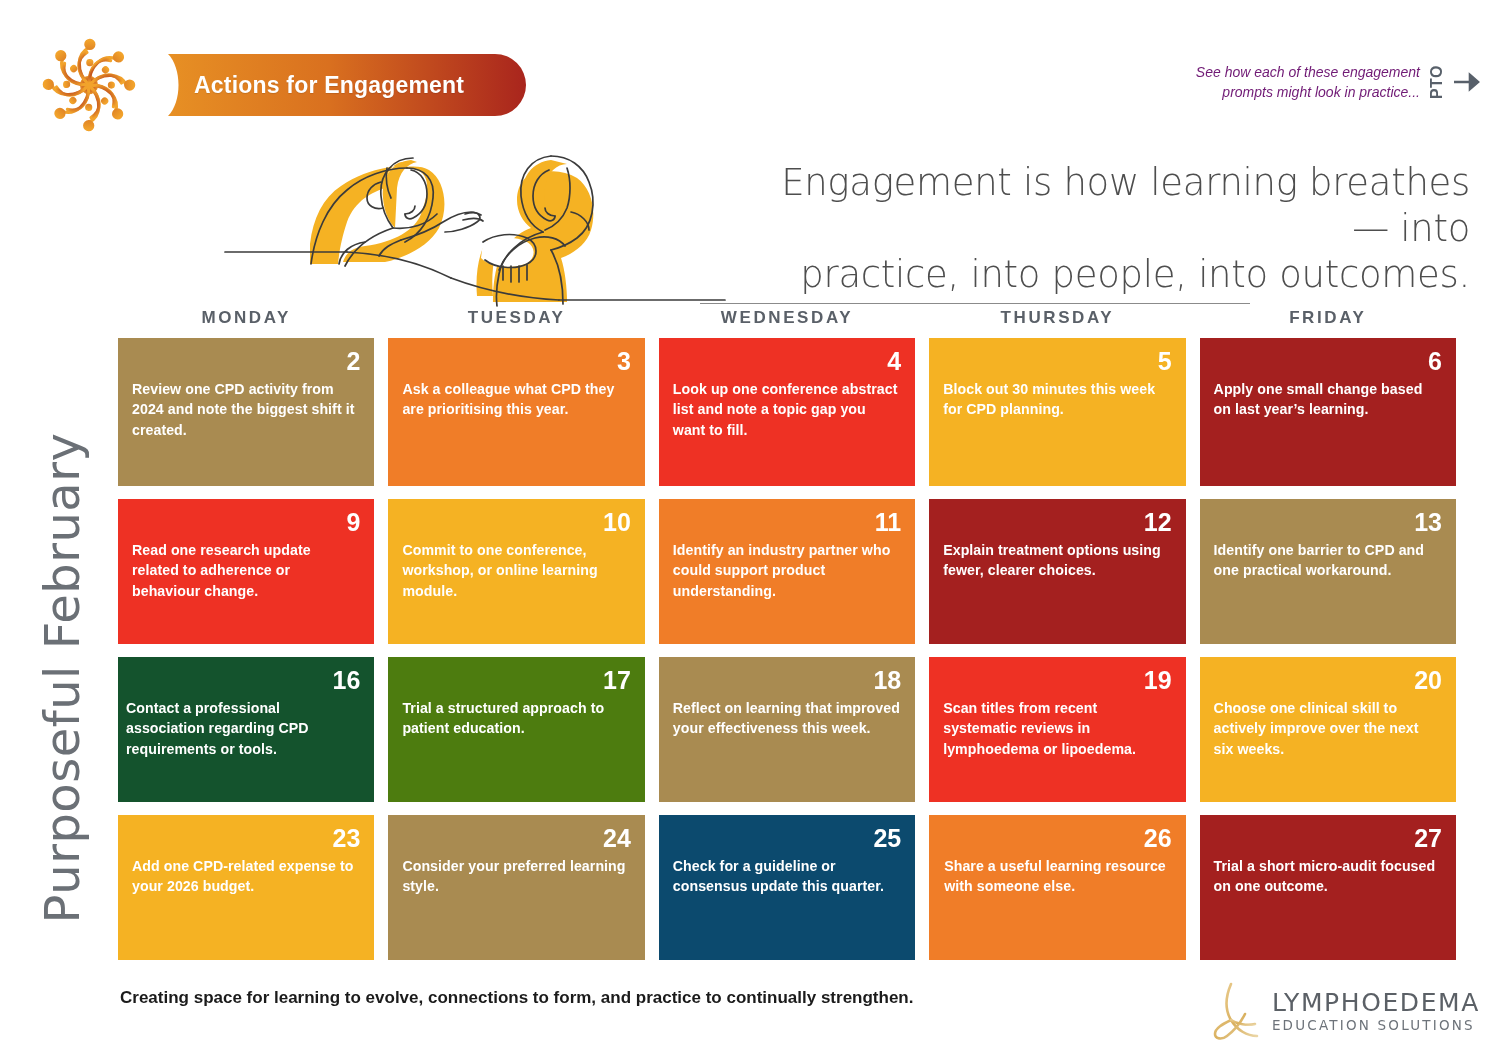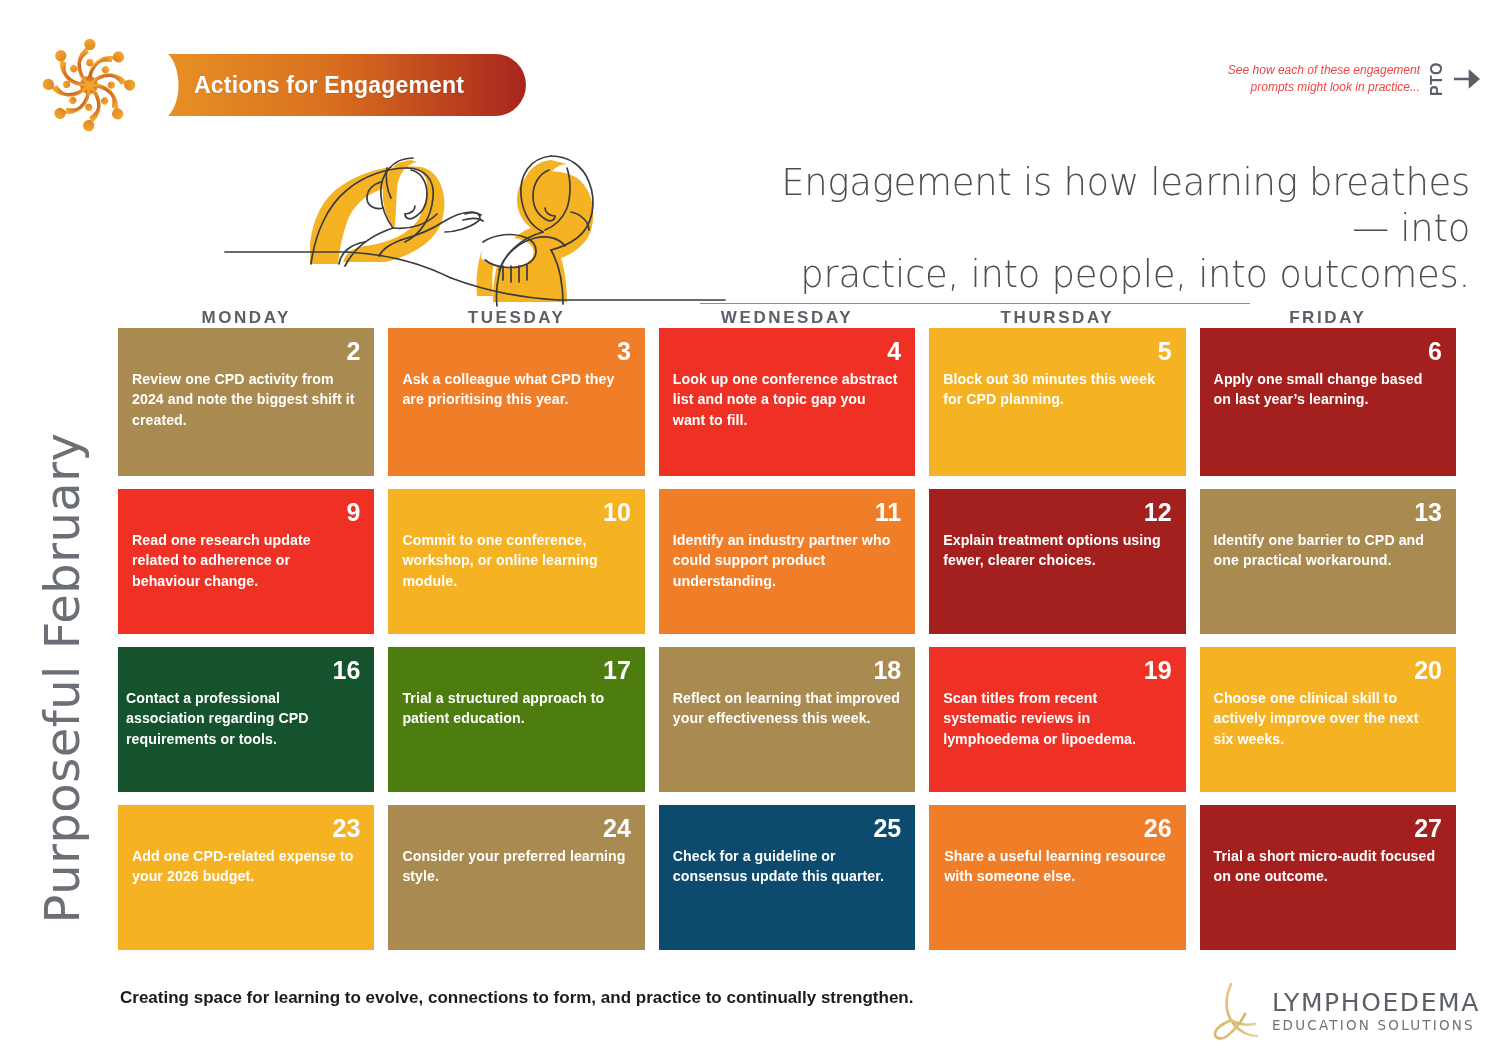--- a/index.html
+++ b/index.html
@@ -29,21 +29,21 @@
     position:absolute; inset:0;
     display:flex; align-items:center;
     padding-left:26px;
     color:#fff; font-size:23px; font-weight:bold;
     letter-spacing:.2px;
     text-shadow:0 1px 1px rgba(0,0,0,.12);
   }
 
   #pto-block { position:absolute; right:20px; top:62px; display:flex; align-items:center; gap:8px; }
   #pto-note {
-    font-size:12px; font-style:italic; color:#ef4444;
+    font-size:14px; font-style:italic; color:#701a75;
     text-align:right; line-height:1.45; max-width:230px;
   }
   #pto-word {
     writing-mode:vertical-rl; transform:rotate(180deg);
     font-size:16px; font-weight:bold; color:#58606a; letter-spacing:.5px;
   }
   #pto-arrow { width:26px; height:22px; }
 
   
   #illo { position:absolute; left:215px; top:118px; width:520px; height:195px; }
@@ -73,21 +73,21 @@
     font-family:"DejaVu Sans", sans-serif;
     white-space:nowrap;
   }
 
   
   #calendar { position:absolute; left:118px; top:308px; width:1338px; }
 
   #dayrow { display:grid; grid-template-columns:repeat(5, 1fr); column-gap:14px; }
   .dayname {
     text-align:center; font-size:17px; font-weight:bold;
-    color:#5a6068; letter-spacing:2.6px; 
+    color:#5a6068; letter-spacing:2.6px; padding-bottom:10px;
   }
 
   .week { display:grid; grid-template-columns:repeat(5, 1fr); column-gap:14px; margin-bottom:13px; }
   .cell {
     position:relative; color:#fff;
     padding:10px 14px 12px 14px;
     min-height:145px;
   }
   .week.w1 .cell { min-height:148px; }
   .daynum {

